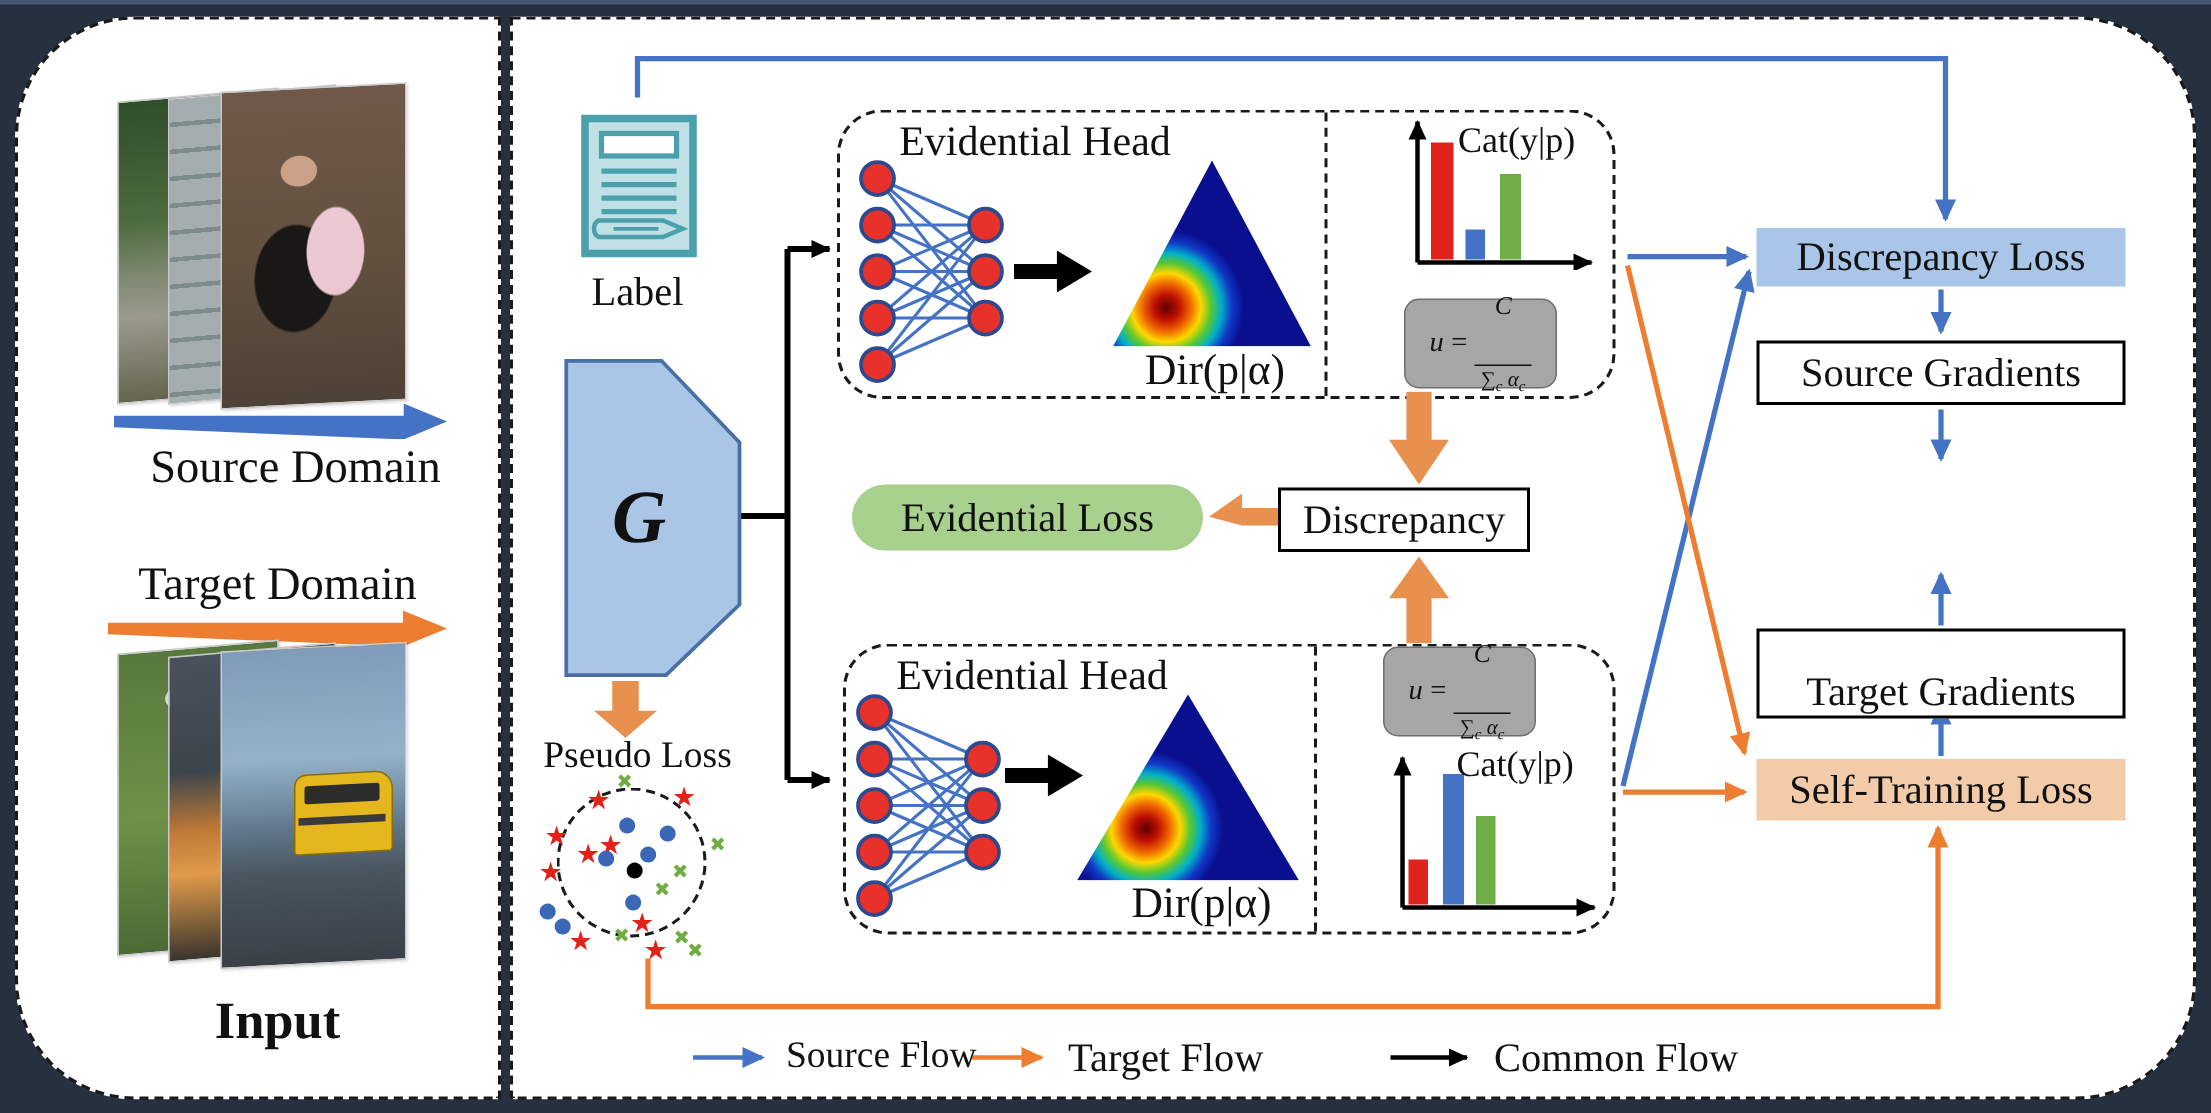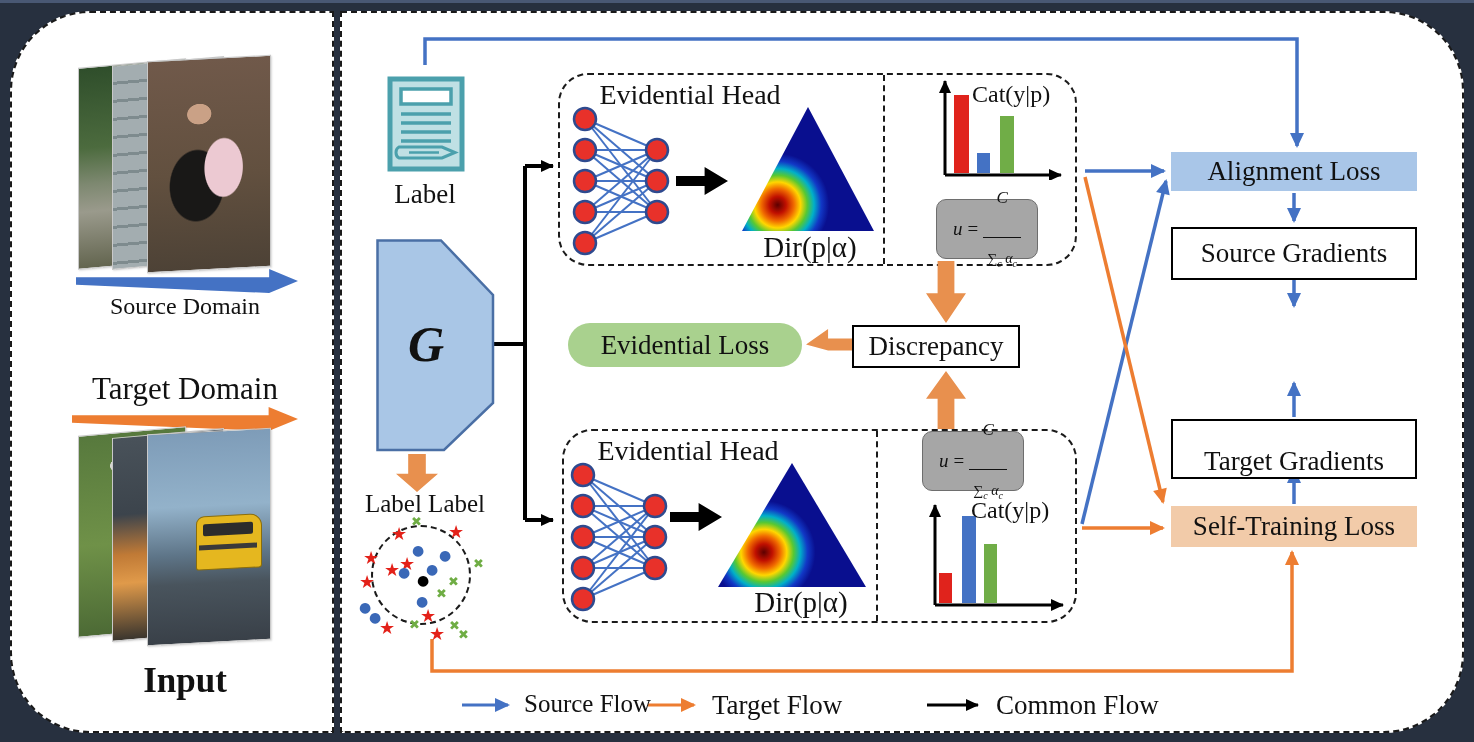--- a/index.html
+++ b/index.html
@@ -55,21 +55,21 @@
   .a-down{clip-path:polygon(29% 0,71% 0,71% 52%,100% 52%,50% 100%,0 52%,29% 52%);}
   .a-up{clip-path:polygon(50% 0,100% 48%,71% 48%,71% 100%,29% 100%,29% 48%,0 48%);}
   .a-left{clip-path:polygon(0 50%,48% 0,48% 31%,100% 31%,100% 69%,48% 69%);}
   .a-right-k{clip-path:polygon(0 32%,55% 32%,55% 0,100% 50%,55% 100%,55% 68%,0 68%);background:#000;}
   .a-right-b{clip-path:polygon(0 34%,87% 34%,87% 0,100% 50%,87% 100%,0 66%);background:#4472C4;}
   .a-right-o{clip-path:polygon(0 34%,87% 34%,87% 0,100% 50%,87% 100%,0 66%);background:#ED7D31;}
   
   .ubox{position:absolute;background:#A6A6A6;border:1.5px solid #6e6e6e;border-radius:10px;display:flex;align-items:center;justify-content:center;gap:5px;font-size:19px;font-style:italic;box-sizing:border-box;}
   .frac{display:inline-flex;flex-direction:column;align-items:center;line-height:1;}
   .frac .fr-num{padding:0 6px 3px;font-size:17px;}
-  .frac .fr-den{border-top:1.6px solid #111;padding:14px 4px 0;font-size:14px;margin-top:28px;}
+  .frac .fr-den{border-top:1.6px solid #111;padding:3px 4px 0;font-size:14px;margin-top:28px;}
   sub{font-size:10px;}
   
   .chart{position:absolute;}
   .bar{position:absolute;}
   .cat{position:absolute;font-size:24px;white-space:nowrap;}
   
   .scatter{position:absolute;}
   .sc-circle{position:absolute;border:2.5px dashed #1a1a1a;border-radius:50%;}
   .pt{position:absolute;line-height:1;font-family:"DejaVu Sans",sans-serif;}
   .pt.star{color:#E32119;font-size:18px;}
@@ -119,21 +119,21 @@
 
     <line x1="462" y1="702" x2="508" y2="702" stroke="#4472C4" stroke-width="3" marker-end="url(#mb)"></line>
     <line x1="648" y1="702" x2="694" y2="702" stroke="#ED7D31" stroke-width="3" marker-end="url(#mo)"></line>
     <line x1="927" y1="702" x2="978" y2="702" stroke="#000" stroke-width="3" marker-end="url(#mk)"></line>
   </svg>
 
   <div class="photo ph-forest z" style="left:78px;top:60px;width:106px;height:200px;"></div>
   <div class="photo ph-wall z" style="left:112px;top:58px;width:110px;height:202px;"></div>
   <div class="photo ph-family z" style="left:147px;top:55px;width:122px;height:210px;"></div>
   <div class="blockarrow a-right-b z" style="left:76px;top:266px;width:222px;height:24px;"></div>
-  <div class="txt z" style="left:40px;top:290px;width:290px;font-size:24px;">Source Domain</div>
+  <div class="txt z" style="left:52px;top:290px;width:290px;font-size:31px;">Source Domain</div>
 
   <div class="txt z" style="left:40px;top:368px;width:290px;font-size:31px;">Target Domain</div>
   <div class="blockarrow a-right-o z" style="left:72px;top:404px;width:226px;height:24px;"></div>
   <div class="photo ph-bike z" style="left:78px;top:428px;width:106px;height:200px;"></div>
   <div class="photo ph-car z" style="left:112px;top:430px;width:110px;height:202px;"></div>
   <div class="photo ph-bus z" style="left:147px;top:428px;width:122px;height:210px;">
     <div class="bus-body">
         <div class="bus-win"></div>
         <div class="bus-stripe"></div>
       </div>
@@ -151,21 +151,21 @@
     <line x1="22" y1="76.5" x2="52" y2="76.5" stroke="#4BA0AC" stroke-width="2.5"></line>
   </svg>
   <div class="txt z" style="left:365px;top:176px;width:120px;font-size:27px;">Label</div>
 
   <svg class="abs z" style="left:376px;top:236px;" width="119" height="213" viewBox="0 0 119 213">
     <polygon points="1.5,1.5 65,1.5 117,56 117,164 68,211 1.5,211" fill="#A9C6E6" stroke="#4A6FA5" stroke-width="2.5"></polygon>
   </svg>
   <div class="txt z" style="left:376px;top:312px;width:100px;font-size:50px;font-style:italic;font-weight:bold;">G</div>
 
   <div class="blockarrow a-down z" style="left:396px;top:451px;width:42px;height:38px;"></div>
-  <div class="txt z" style="left:340px;top:487px;width:170px;font-size:25px;">Label Label</div>
+  <div class="txt z" style="left:340px;top:487px;width:170px;font-size:25px;">Pseudo Loss</div>
   <div class="scatter z" style="left:353px;top:512px;width:150px;height:130px;">
     <div class="sc-circle" style="left:18px;top:10px;width:96px;height:96px;"></div>
     <div class="abs" style="left:0;top:0;width:150px;height:130px;">
         <span class="pt star" style="left: 38px; top: 10px;">★</span>
         <span class="pt star" style="left: 95px; top: 8px;">★</span>
         <span class="pt star" style="left: 10px; top: 34px;">★</span>
         <span class="pt star" style="left: 31px; top: 46px;">★</span>
         <span class="pt star" style="left: 46px; top: 40px;">★</span>
         <span class="pt star" style="left: 6px; top: 58px;">★</span>
         <span class="pt star" style="left: 67px; top: 92px;">★</span>
@@ -297,23 +297,23 @@
   <div class="blockarrow a-up z" style="left:926px;top:368px;width:40px;height:58px;"></div>
   <div class="blockarrow a-left z" style="left:806px;top:326px;width:46px;height:31px;"></div>
   <div class="fbox b-outline z" style="left:852px;top:322px;width:168px;height:43px;">
       <span>Discrepancy</span>
     </div>
   <div class="fbox b-adv z" style="left:568px;top:320px;width:234px;height:44px;">
       <span>Evidential Loss</span>
     </div>
 
   <div class="fbox b-sup z" style="left:1171px;top:149px;width:246px;height:39px;">
-      <span>Alignment Loss</span>
-    </div>
-  <div class="fbox b-outline z" style="left:1171px;top:224px;width:246px;height:53px;">
+      <span>Discrepancy Loss</span>
+    </div>
+  <div class="fbox b-outline z" style="left:1171px;top:224px;width:246px;height:43px;">
       <span>Source Gradients</span>
     </div>
   <div class="fbox b-outline z" style="left:1171px;top:416px;width:246px;height:60px;align-items:flex-end;">
       <span>Target Gradients</span>
     </div>
   <div class="fbox b-self z" style="left:1171px;top:503px;width:246px;height:41px;">
       <span>Self-Training Loss</span>
     </div>
 
   <div class="txt z" style="left:524px;top:687px;width:130px;font-size:25px;text-align:left;">Source Flow</div>

